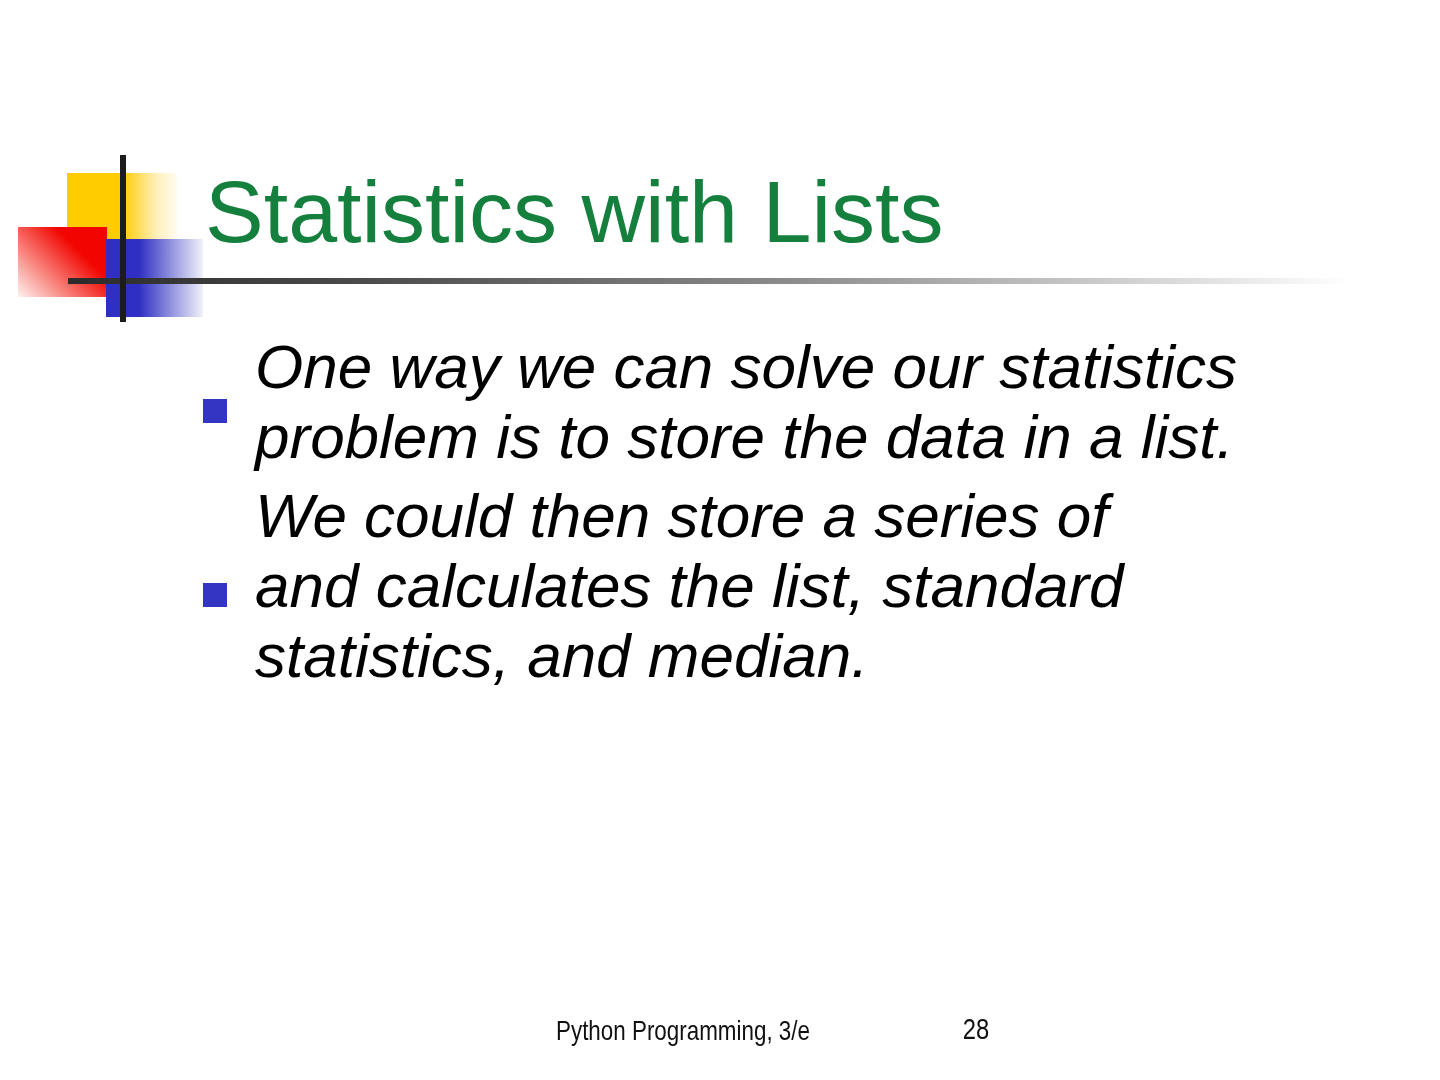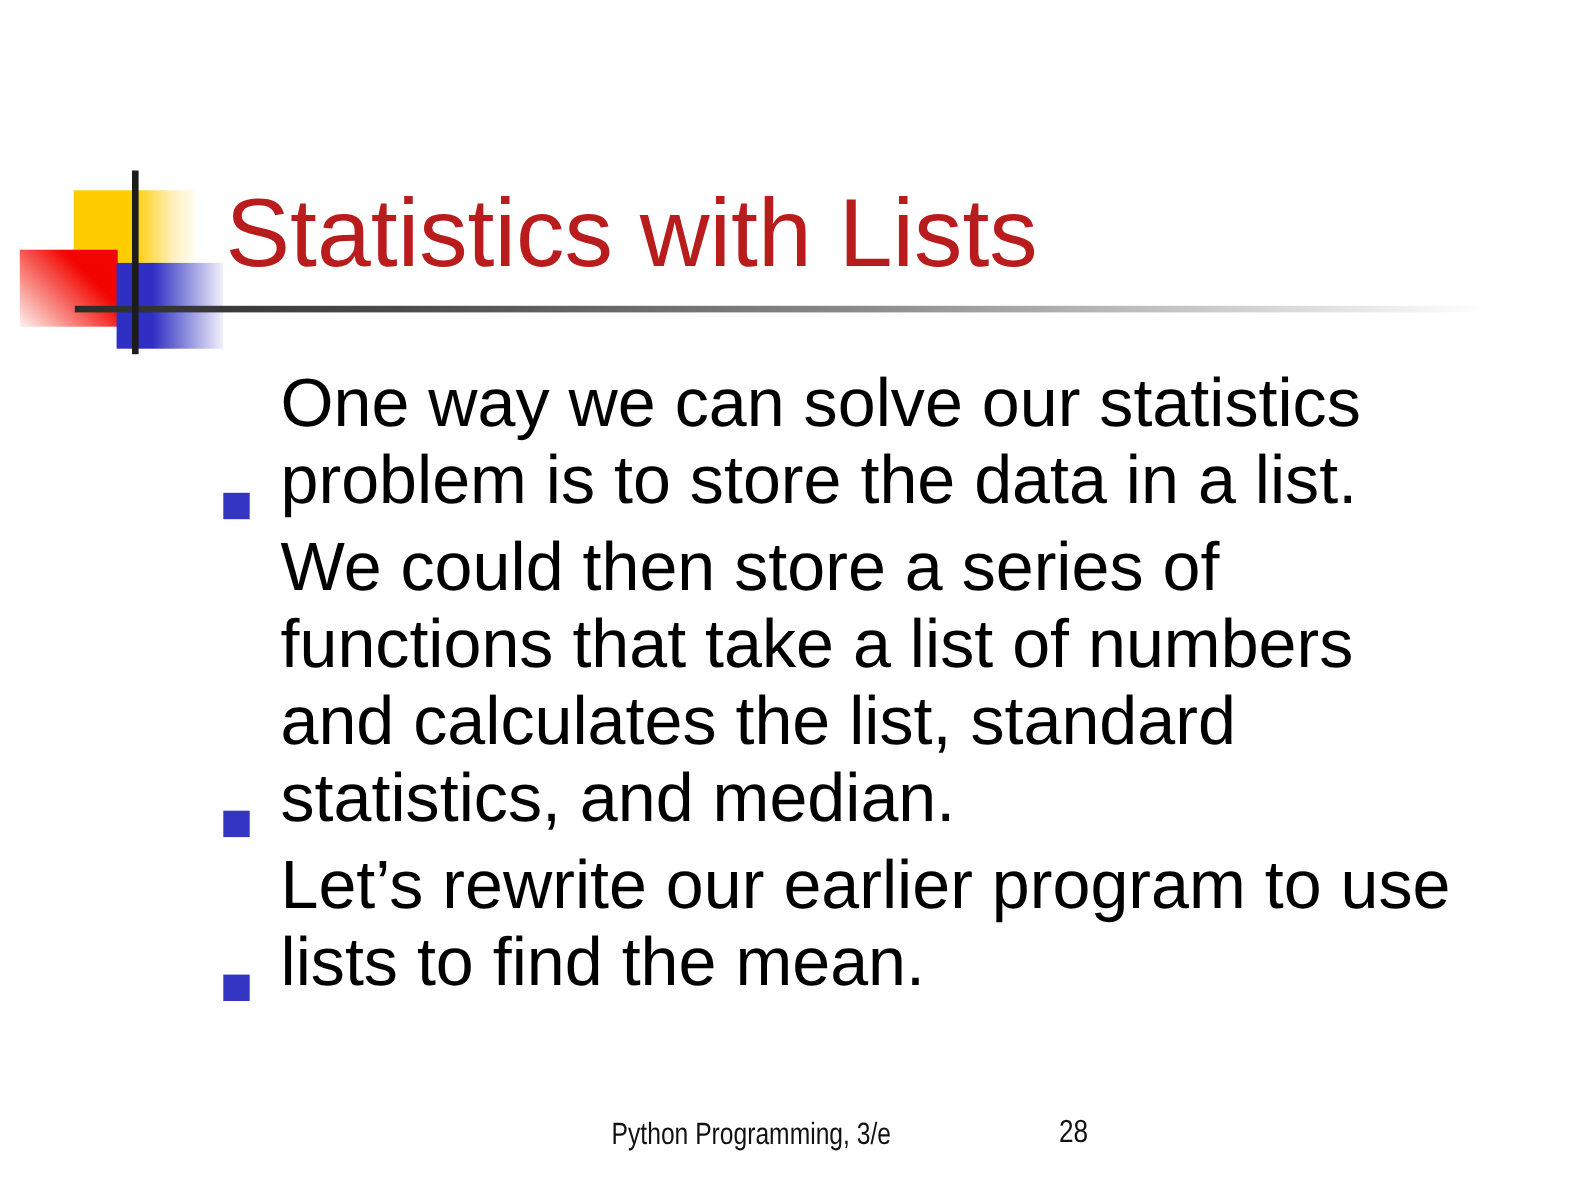--- a/index.html
+++ b/index.html
@@ -26,26 +26,26 @@
   }
   .vline {
     position: absolute; left: 120px; top: 155px; width: 6px; height: 167px; z-index: 5;
     background: #1C1C1C;
   }
 
   
   .title {
     position: absolute; left: 205px; top: 168px; width: 1200px;
     font-size: 88px; line-height: 88px; font-weight: 400;
-    color: #b91c1c; letter-spacing: 0px; white-space: nowrap; z-index: 6;
+    color: #15803d; letter-spacing: 0px; white-space: nowrap; z-index: 6;
   }
 
   
   .body-area { position: absolute; left: 203px; top: 332px; width: 1170px; }
-  .bullet { display: flex; align-items: flex-end; margin-bottom: 9px; }
+  .bullet { display: flex; align-items: center; margin-bottom: 9px; font-style: italic; }
   .bullet-marker {
     flex: 0 0 auto; width: 24px; height: 24px; margin-top: 18px; margin-right: 28px;
     background: #3535C4;
   }
   .bullet-text {
     font-size: 62px; line-height: 70px; color: #000000; font-weight: 400;
     white-space: nowrap;
   }
 
   
@@ -78,30 +78,22 @@
     <div class="bullet-text">
       <div>One way we can solve our statistics</div>
       <div>problem is to store the data in a list.</div>
     </div>
   </div>
 
   <div class="bullet">
     <div class="bullet-marker"></div>
     <div class="bullet-text">
       <div>We could then store a series of</div>
-      <div>functions that take a list of numbers</div>
       <div>and calculates the list, standard</div>
       <div>statistics, and median.</div>
     </div>
   </div>
 
-  <div class="bullet">
-    <div class="bullet-marker"></div>
-    <div class="bullet-text">
-      <div>Let’s rewrite our earlier program to use</div>
-      <div>lists to find the mean.</div>
-    </div>
-  </div>
 
 </div>
 
 <div class="footer-text">Python Programming, 3/e</div>
 <div class="page-number">28</div>
 
 </body></html>

